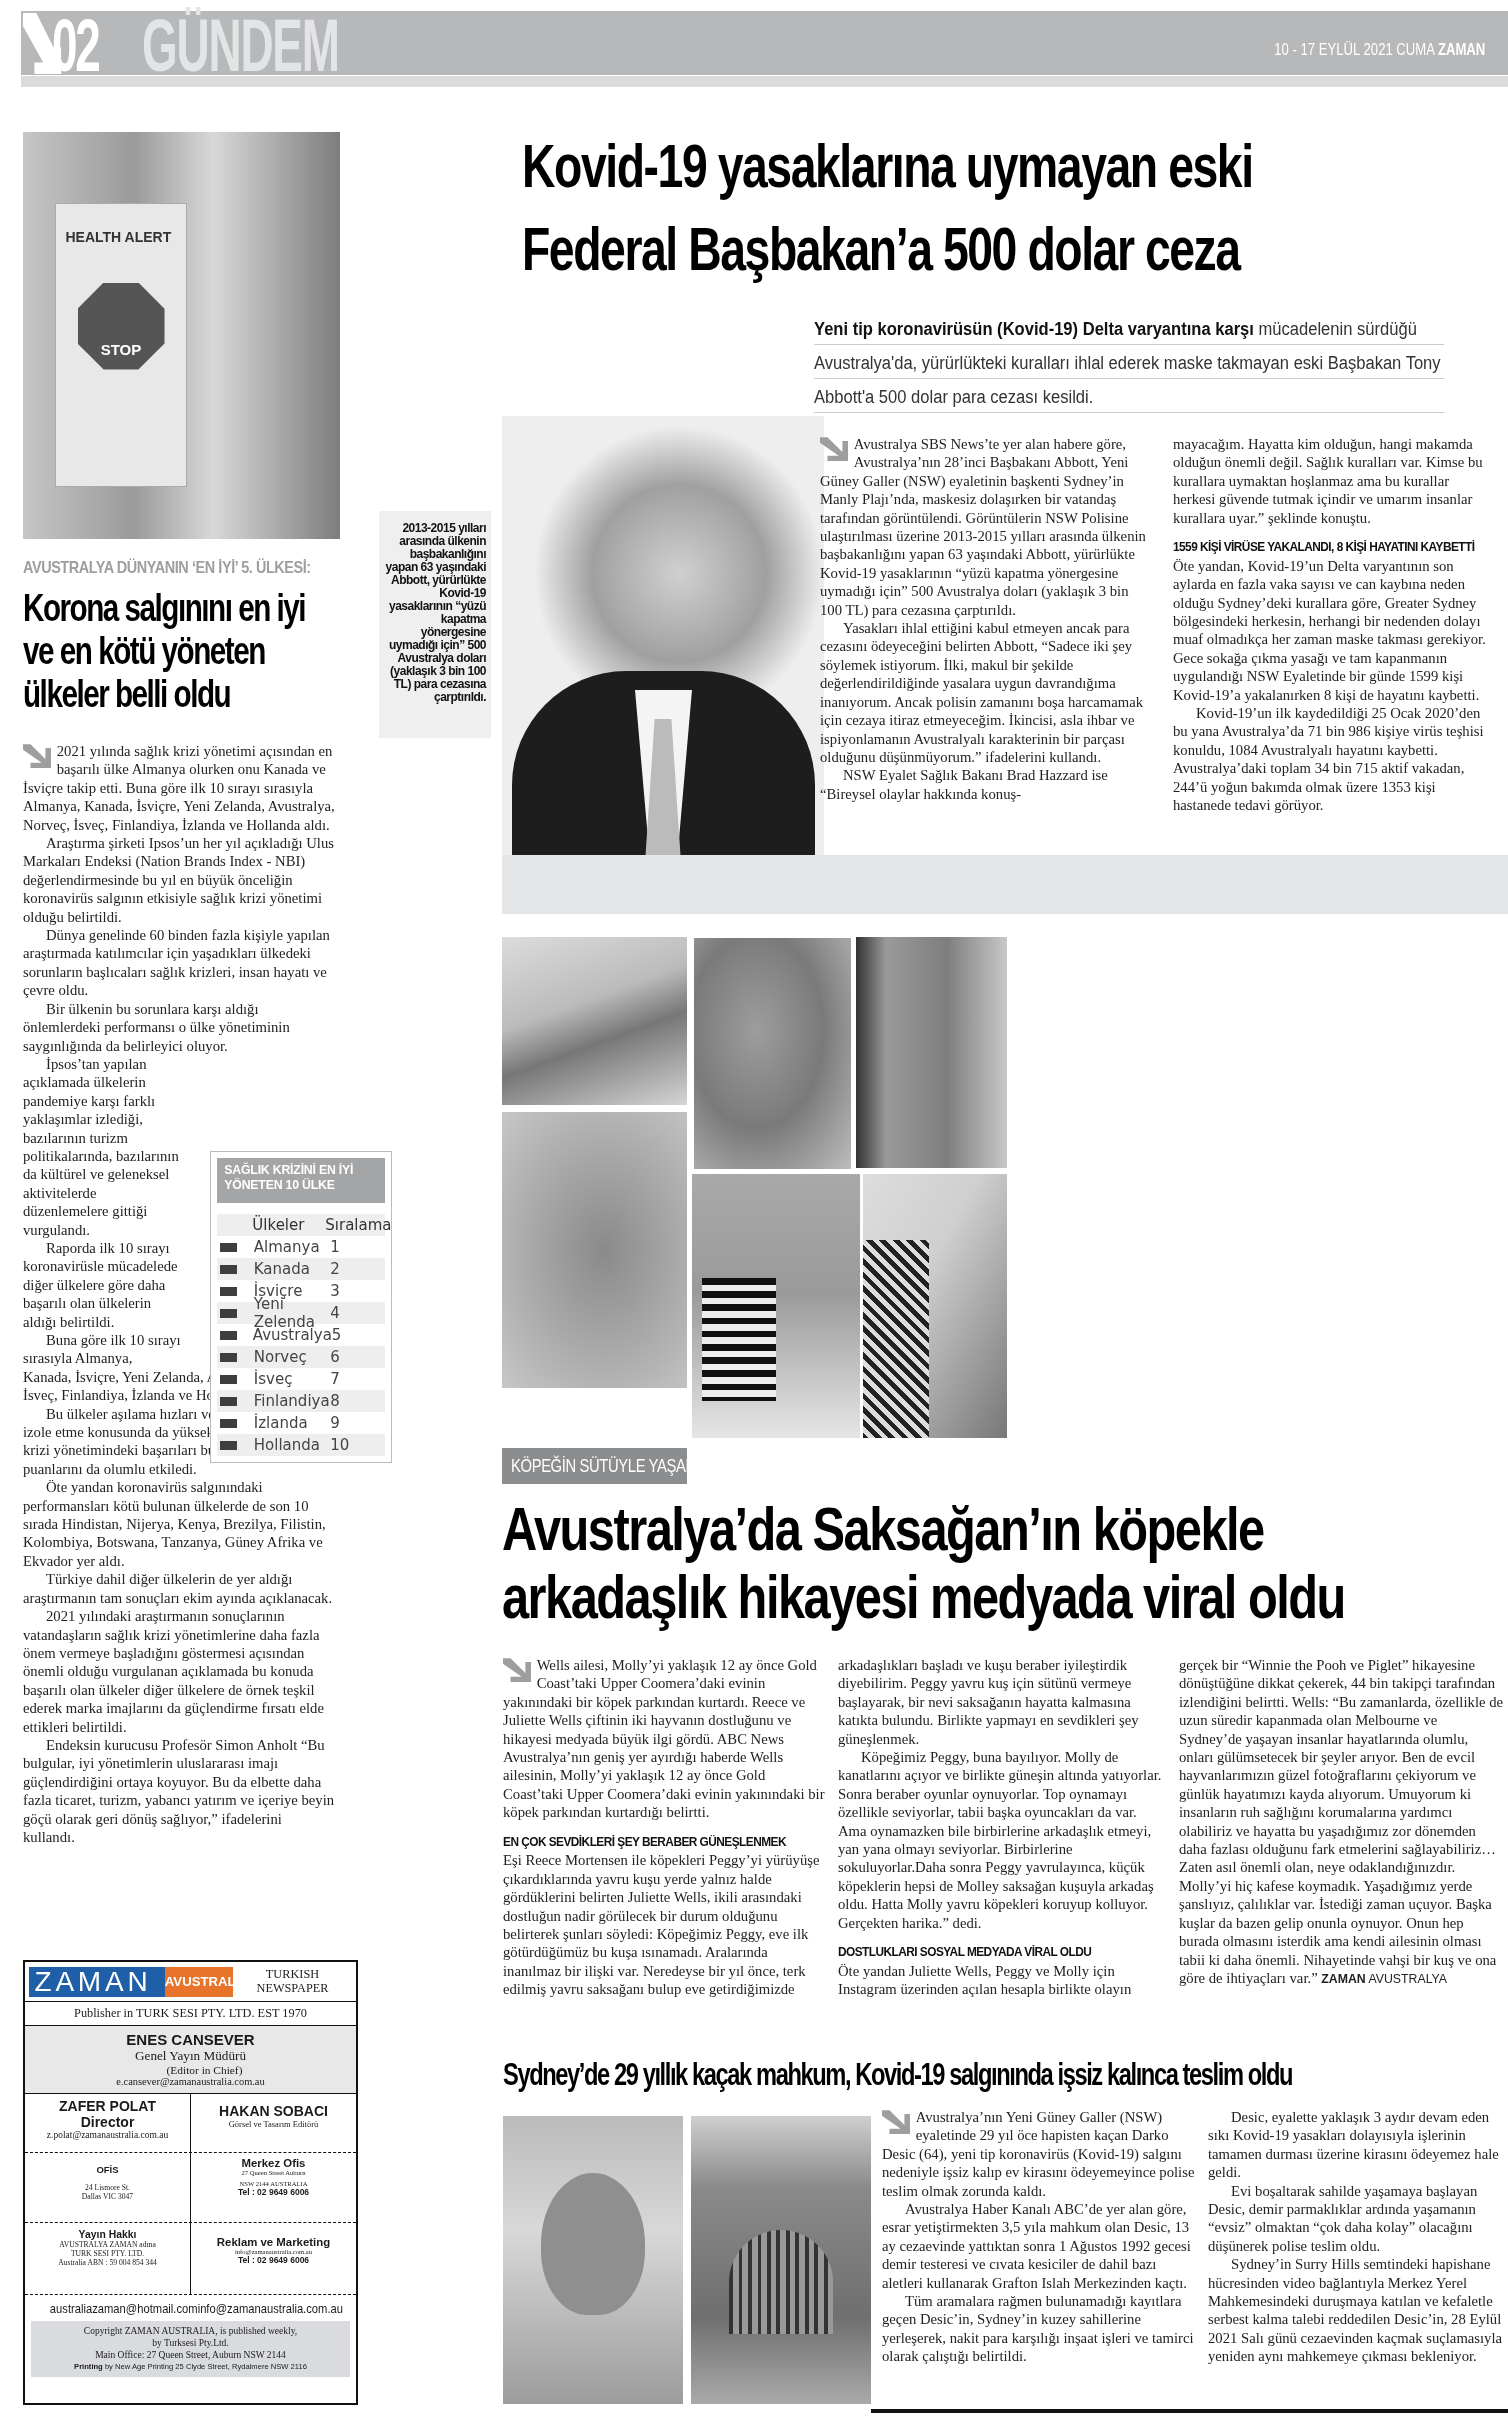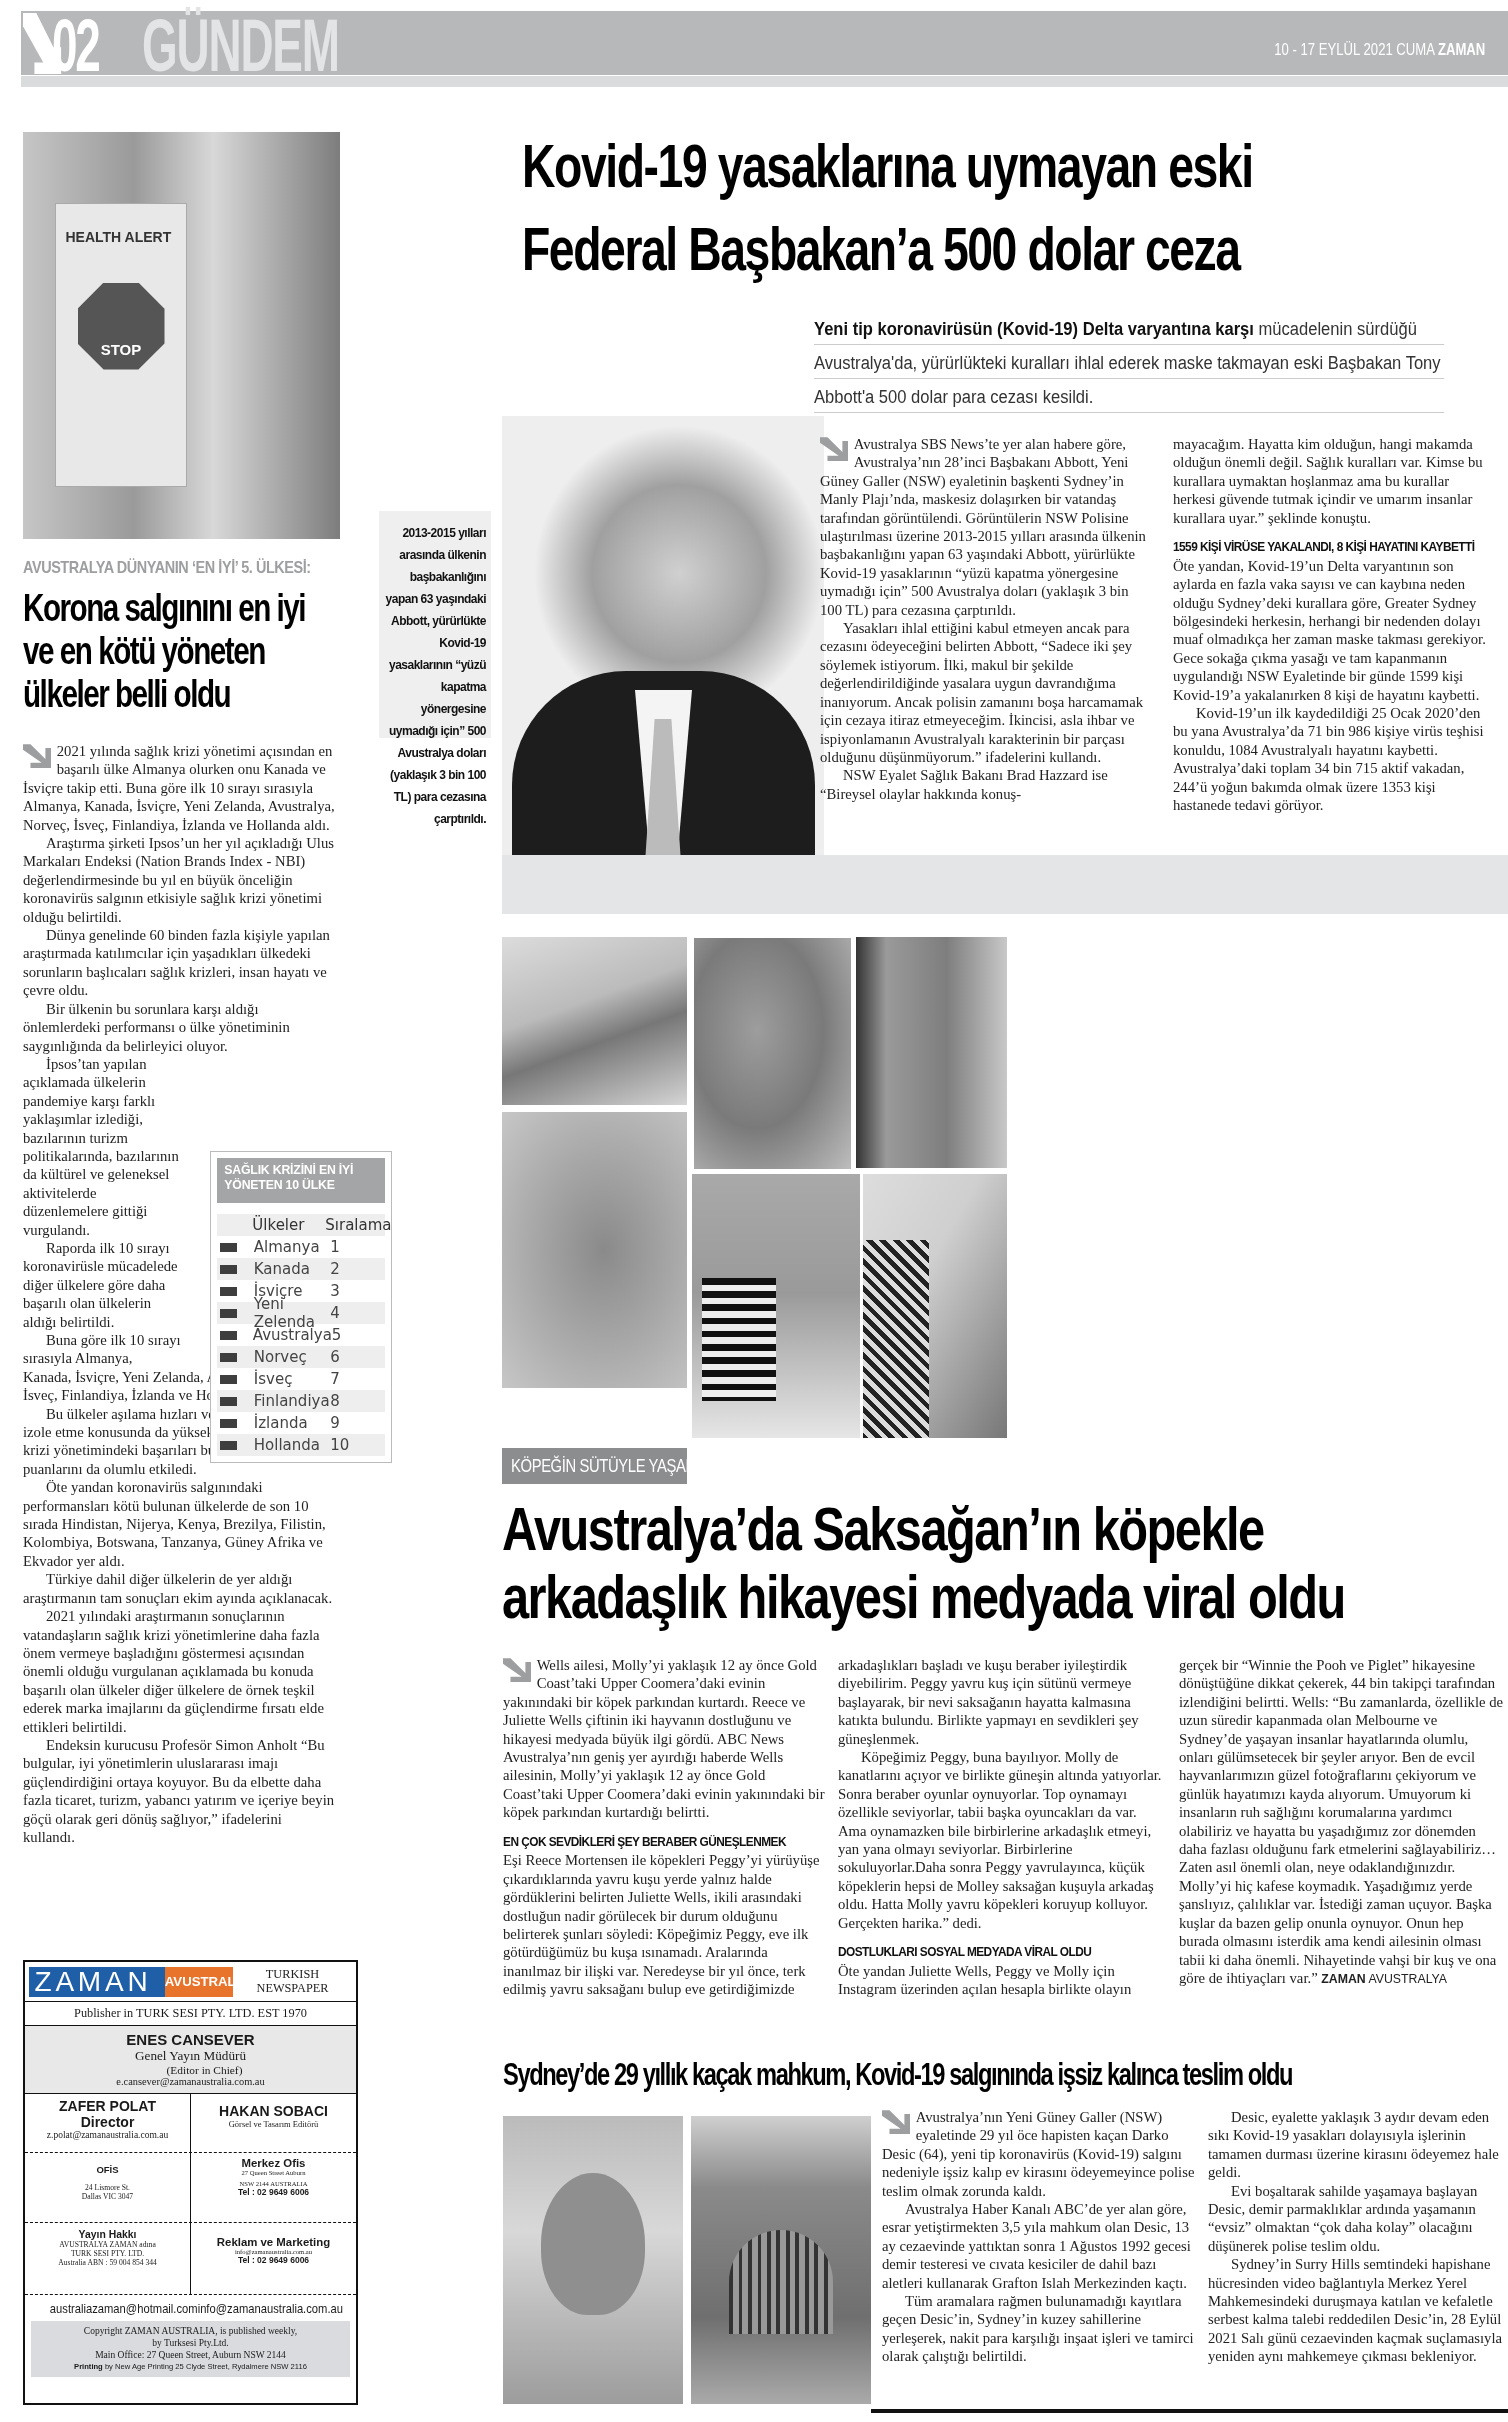--- a/index.html
+++ b/index.html
@@ -216,21 +216,21 @@
   <div>Kovid-19 yasaklarına uymayan eski</div>
   <div>Federal Başbakan’a 500 dolar ceza</div>
 </div>
 <div class="abs" style="left:814px;top:312px;width:685px;font-family:'Liberation Sans',sans-serif;font-size:18px;line-height:34px;color:#333;transform:scaleX(0.92);transform-origin:left top;">
   <div style="background:repeating-linear-gradient(to bottom,transparent 0,transparent 32px,#ccc 32px,#ccc 33px,transparent 33px,transparent 34px);">
     <b style="color:#111;">Yeni tip koronavirüsün (Kovid-19) Delta varyantına karşı</b><span> mücadelenin sürdüğü Avustralya'da, yürürlükteki kuralları ihlal ederek maske takmayan eski Başbakan Tony Abbott'a 500 dolar para cezası kesildi.</span>
   </div>
 </div>
 
 <div class="abs" style="left:379px;top:511px;width:112px;height:227px;background:#efeff0;"></div>
-<div class="abs cond" style="left:380px;top:522px;width:106px;text-align:right;font-weight:bold;font-size:12px;line-height:22px;color:#111;">2013-2015 yılları arasında ülkenin başbakanlığını yapan 63 yaşındaki Abbott, yürürlükte Kovid-19 yasaklarının “yüzü kapatma yönergesine uymadığı için” 500 Avustralya doları (yaklaşık 3 bin 100 TL) para cezasına çarptırıldı.</div>
+<div class="abs cond" style="left:380px;top:522px;width:106px;text-align:right;font-weight:bold;font-size:12px;line-height:13px;color:#111;">2013-2015 yılları arasında ülkenin başbakanlığını yapan 63 yaşındaki Abbott, yürürlükte Kovid-19 yasaklarının “yüzü kapatma yönergesine uymadığı için” 500 Avustralya doları (yaklaşık 3 bin 100 TL) para cezasına çarptırıldı.</div>
 
 <div class="photo" style="left:502px;top:416px;width:322px;height:492px;background:radial-gradient(ellipse 45% 30% at 55% 32%,#d0d0d0 0%,#a0a0a0 60%,#eee 100%);">
   <div style="position:absolute;left:9.5px;bottom:0;width:303px;height:237px;background:#1d1d1d;border-radius:114px 114px 0 0;"></div>
   <div style="position:absolute;left:114px;bottom:0;width:95px;height:218px;background:#f4f4f4;clip-path:polygon(20% 0,80% 0,60% 100%,40% 100%);"></div>
   <div style="position:absolute;left:140px;bottom:0;width:42px;height:189px;background:#bbb;clip-path:polygon(30% 0,70% 0,100% 100%,0 100%);"></div>
 </div>
 
 <div class="abs serif" style="left:820px;top:435px;width:327px;">
   <span class="arrow"><svg viewBox="0 0 30 26">
         <polygon points="0,0 8,0 24,16 24,4 30,4 30,26 8,26 8,20 20,20 0,6" fill="#9d9ea0"></polygon>

